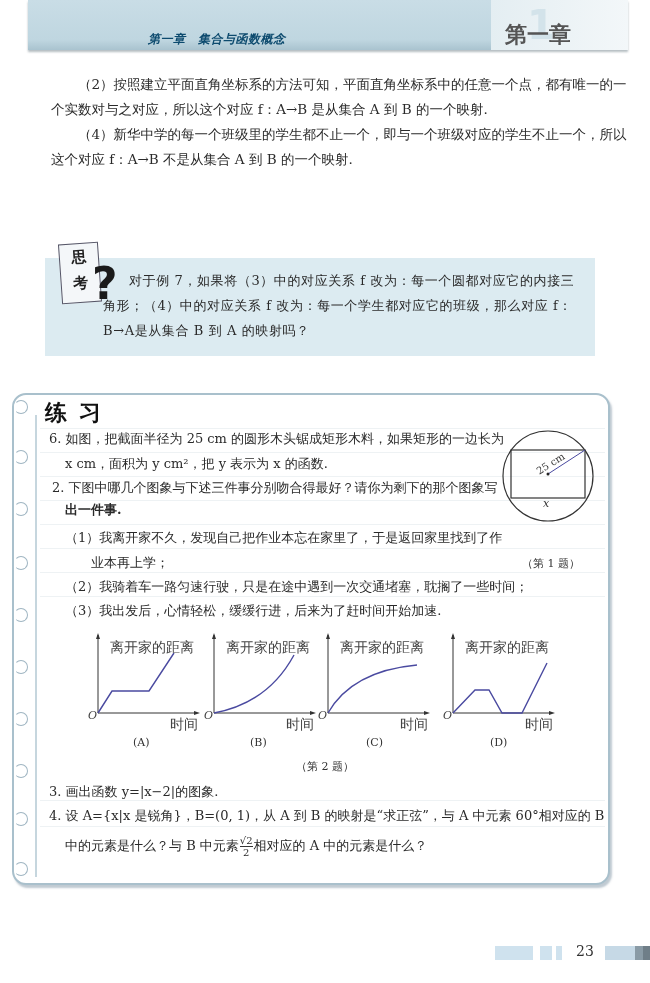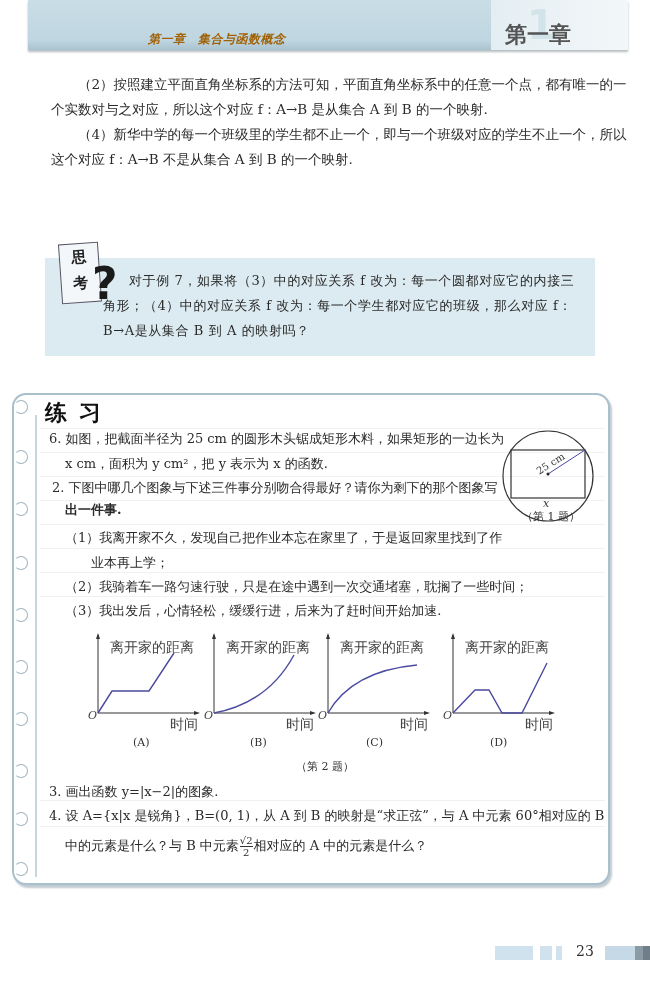--- a/index.html
+++ b/index.html
@@ -9,21 +9,21 @@
       position: absolute; left: 28px; top: 0; width: 600px; height: 50px;
       background: linear-gradient(180deg, #c9dde6 0%, #bfd6e0 80%, #a9c3cf 100%);
       box-shadow: 0 2px 2px rgba(90,110,120,0.45);
     }
     .header-tab {
       position: absolute; left: 463px; top: 0; width: 137px; height: 50px;
       background: linear-gradient(90deg, #e4eef2 0%, #f3f7f9 100%);
     }
     .header-chapter-title {
       position: absolute; left: 148px; top: 31px; font-size: 12px; font-style: italic;
-      font-family: "DejaVu Sans", sans-serif; font-weight: bold; color: #a16207;
+      font-family: "DejaVu Sans", sans-serif; font-weight: bold; color: #0c4a6e;
       letter-spacing: 0.5px;
     }
     .header-chapter-label {
       position: absolute; left: 505px; top: 20px; font-size: 22px; font-weight: bold;
       font-family: "DejaVu Sans", sans-serif; color: #555;
     }
     .header-chapter-big-num {
       position: absolute; left: 527px; top: 2px; font-size: 40px; font-weight: bold;
       font-family: "DejaVu Sans", sans-serif; color: #d3e3ea; z-index: 0;
     }
@@ -128,21 +128,21 @@
 <span class="ex-line" style="left:65px; top:601px;">（3）我出发后，心情轻松，缓缓行进，后来为了赶时间开始加速.</span>
 
 <svg class="graph" style="left:498px; top:428px;" width="110" height="100">
   <circle cx="50" cy="48" r="45" fill="none" stroke="#333" stroke-width="1.2"></circle>
   <rect x="13" y="22" width="74" height="48" fill="none" stroke="#333" stroke-width="1.2"></rect>
   <line x1="50" y1="46" x2="87" y2="22" stroke="#4a4aa0" stroke-width="1"></line>
   <circle cx="50" cy="46" r="1.5" fill="#222"></circle>
 </svg>
 <span class="fig-caption" style="left:535px; top:458px; transform:rotate(-32deg); font-size:10px;">25 cm</span>
 <span class="fig-caption" style="left:543px; top:497px; font-style:italic;">x</span>
-<span class="fig-caption" style="left:522px; top:509px;">（第 1 题）</span>
+<span class="fig-caption" style="left:522px; top:556px;">（第 1 题）</span>
 
 <svg class="graph" style="left:92px; top:633px;" width="110" height="85">
   <line x1="6" y1="80" x2="6" y2="2" stroke="#333" stroke-width="1"></line>
   <polygon points="6,0 4,6 8,6" fill="#333"></polygon>
   <line x1="6" y1="80" x2="105" y2="80" stroke="#333" stroke-width="1"></line>
   <polygon points="108,80 102,78 102,82" fill="#333"></polygon>
   <polyline points="6,80 20,58 57,58 82,20" fill="none" stroke="#4a4aa0" stroke-width="1.4"></polyline>
 </svg>
 <span class="graph-label" style="left:110px; top:639px;">离开家的距离</span>
 <span class="graph-label" style="left:170px; top:716px;">时间</span>

